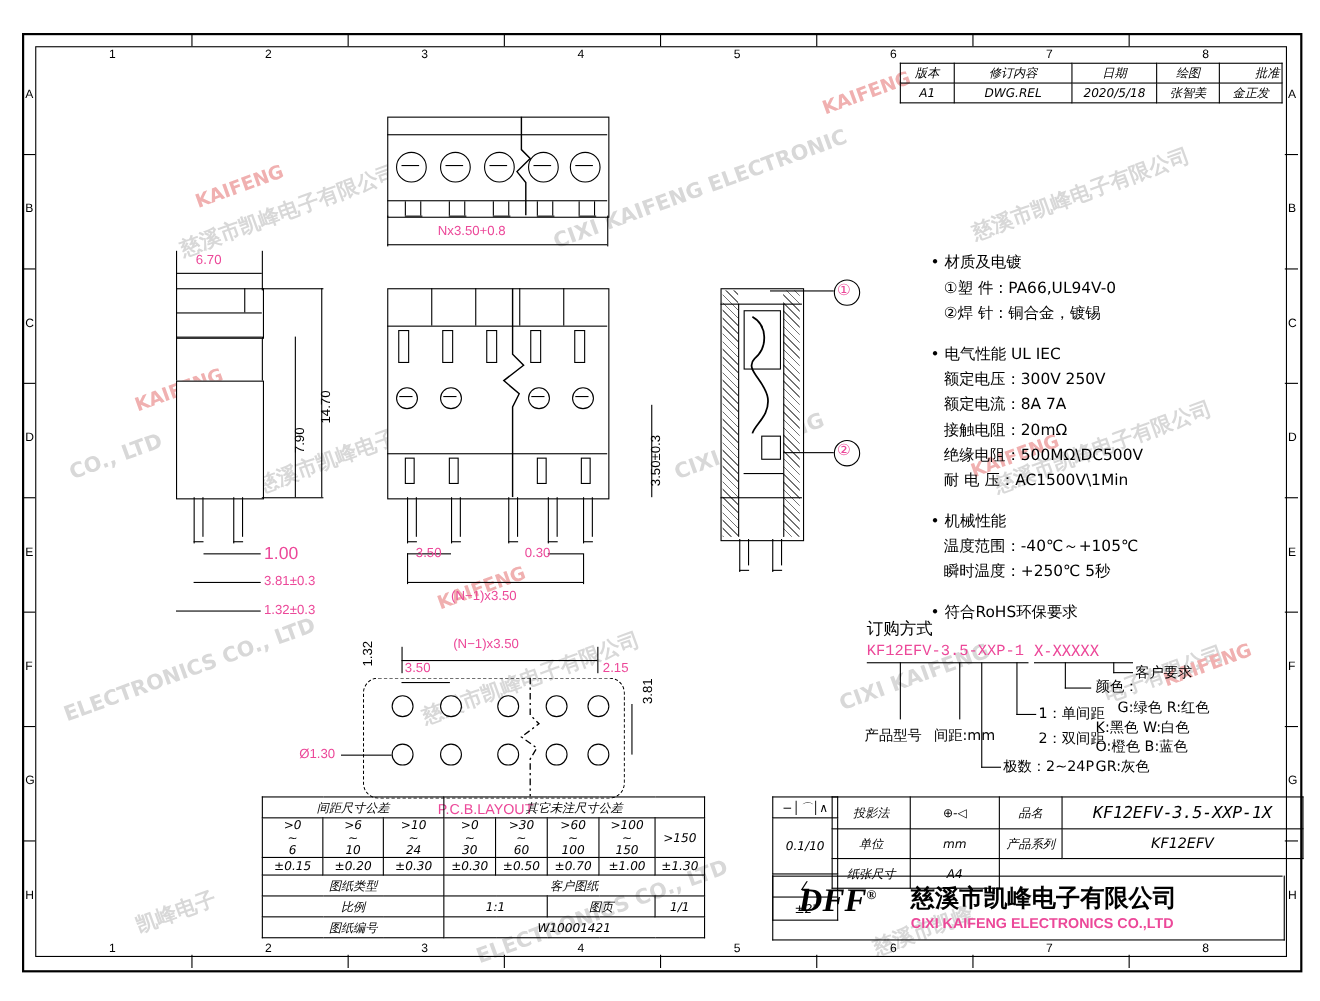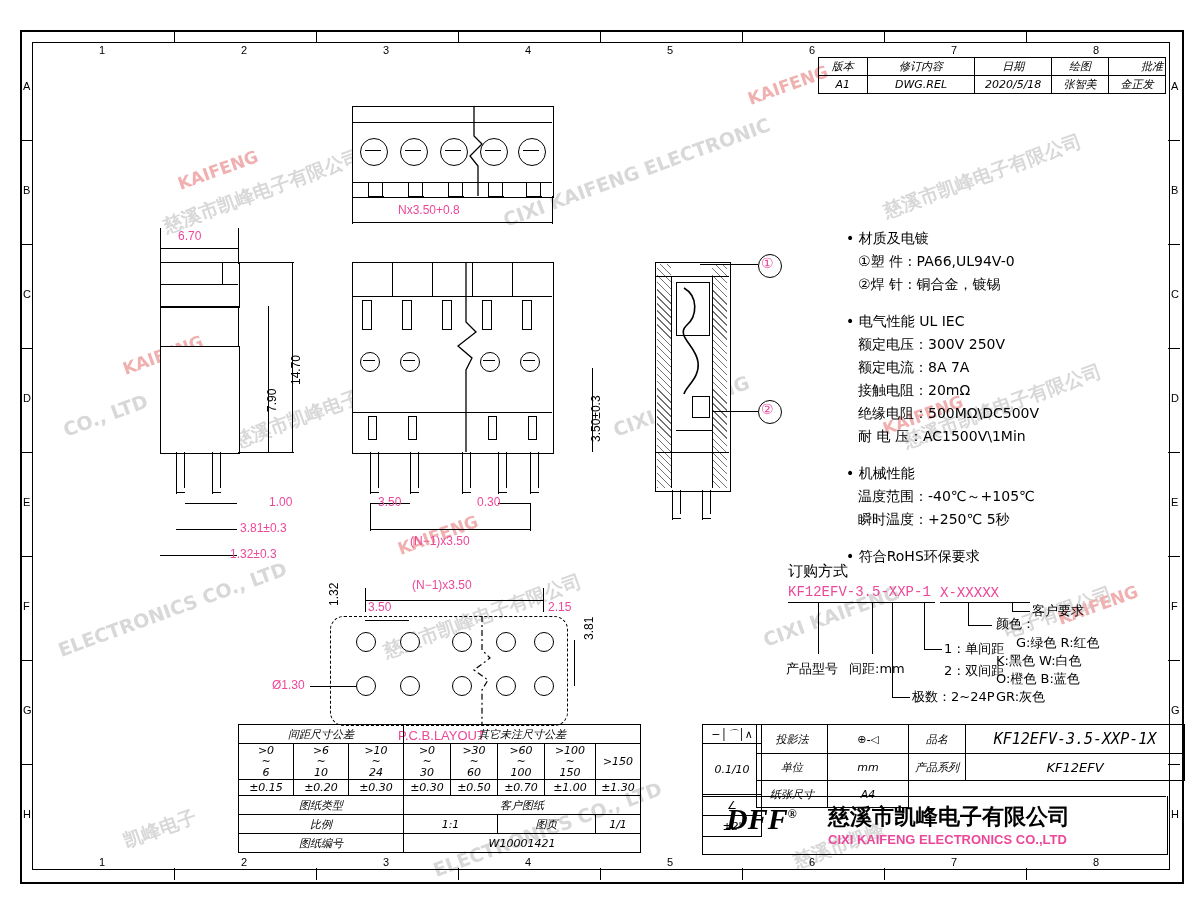--- a/index.html
+++ b/index.html
@@ -212,25 +212,25 @@
     <div class="txt" style="left:178px;top:229px;font-size:12px;">6.70</div>
 
     <div class="dimv" style="left:292px;top:262px;height:190px;"></div>
     <div class="dim" style="left:238px;top:262px;width:56px;"></div>
     <div class="dim" style="left:238px;top:452px;width:56px;"></div>
     <div class="vtxt" style="left:289px;top:385px;font-size:12px;">14.70</div>
     <div class="dimv" style="left:268px;top:306px;height:146px;"></div>
     <div class="vtxt" style="left:265px;top:412px;font-size:12px;">7.90</div>
 
     <div class="dim" style="left:185px;top:503px;width:52px;"></div>
-    <div class="txt" style="left:240px;top:495px;font-size:12px;margin-left:29px;">1.00</div>
+    <div class="txt" style="left:240px;top:495px;font-size:16px;">1.00</div>
     <div class="dim" style="left:176px;top:529px;width:61px;"></div>
     <div class="txt" style="left:240px;top:521px;font-size:12px;">3.81±0.3</div>
     <div class="dim" style="left:160px;top:555px;width:77px;"></div>
-    <div class="txt" style="left:230px;top:547px;font-size:12px;">1.32±0.3</div>
+    <div class="txt" style="left:240px;top:547px;font-size:12px;">1.32±0.3</div>
   </div>
 
   <div>
     <div class="part" style="left:352px;top:262px;width:200px;height:190px;"></div>
     <div class="ln" style="left:352px;top:296px;width:200px;height:1.4px;"></div>
     <div class="ln" style="left:352px;top:412px;width:200px;height:1.4px;"></div>
 
     <div class="ln" style="left:392px;top:262px;width:1.4px;height:34px;"></div>
     <div class="ln" style="left:432px;top:262px;width:1.4px;height:34px;"></div>
     <div class="ln" style="left:472px;top:262px;width:1.4px;height:34px;"></div>

